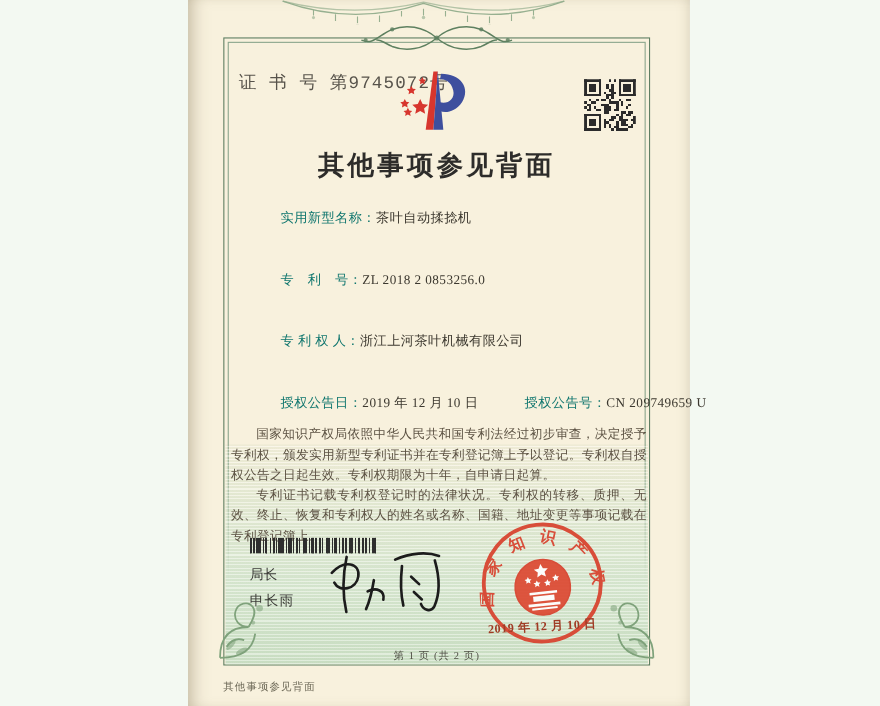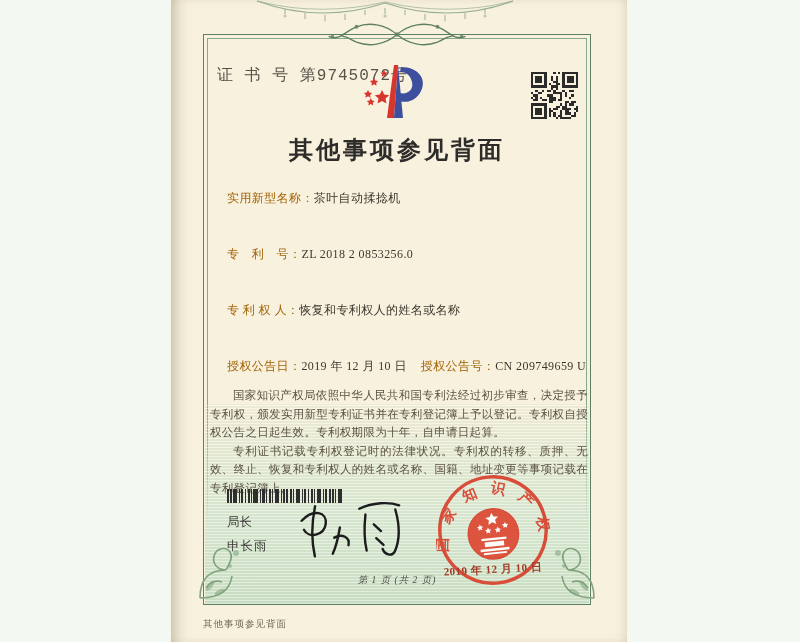--- a/index.html
+++ b/index.html
@@ -12,40 +12,40 @@
   .green-band{position:absolute;left:34px;top:404px;width:384px;height:200px;
       background:linear-gradient(180deg, rgba(216,232,209,0) 0%, rgba(216,232,209,.5) 30%, #dcead4 62%, #cfe2c8 100%);}
   .green-band::after{content:"";position:absolute;inset:0;
       background:repeating-linear-gradient(0deg, rgba(255,255,255,.35) 0 1px, rgba(122,160,120,.08) 1px 3px);}
   .cert-number{position:absolute;left:46px;top:65px;font-size:16px;letter-spacing:1px;color:#57534b;font-family:Liberation Mono, monospace;}
   .logo{position:absolute;left:189px;top:62px;width:72px;height:62px;}
   .qr{position:absolute;left:360px;top:72px;width:47px;height:47px;}
   .title{position:absolute;left:32px;top:134px;width:388px;text-align:center;
          font-size:24px;font-weight:bold;letter-spacing:3px;color:#2d2c2a;}
   .row{position:absolute;left:56px;width:350px;font-size:12px;color:#44403a;letter-spacing:.4px;white-space:nowrap;}
-  .row .lab{color:#a16207;}
+  .row .lab{color:#0f766e;margin-left:28px;}
   .row .val{color:#3c382f;}
   .val-inline{display:inline-block;width:116px;}
   .body-text{position:absolute;left:39px;top:386px;width:378px;font-size:11.5px;line-height:18.5px;
              color:#5c5243;text-align:justify;letter-spacing:.3px;}
   .body-text p{margin:0;text-indent:2em;font-family:Liberation Serif, serif;}
   .barcode{position:absolute;left:56px;top:489px;width:116px;height:14px;
       background:
        repeating-linear-gradient(90deg,#2e2e2e 0 1px,rgba(0,0,0,0) 1px 3px),
        repeating-linear-gradient(90deg,#2e2e2e 0 2px,rgba(0,0,0,0) 2px 7px),
        repeating-linear-gradient(90deg,rgba(0,0,0,0) 0 4px,#2e2e2e 4px 5px,rgba(0,0,0,0) 5px 11px);}
   .director-title{position:absolute;left:56px;top:514px;font-size:12.5px;color:#393935;
       font-family:"Liberation Sans","DejaVu Sans",sans-serif;}
   .director-name{position:absolute;left:56px;top:538px;font-size:12.5px;color:#393935;letter-spacing:1px;
       font-family:"Liberation Sans","DejaVu Sans",sans-serif;}
   .signature{position:absolute;left:123px;top:497px;width:118px;height:68px;transform:rotate(-2deg);}
   .seal{position:absolute;left:264px;top:472px;width:116px;height:116px;transform:rotate(-6deg);opacity:.93;}
   .seal-date{position:absolute;left:266px;top:562px;width:112px;text-align:center;font-size:11px;
       font-weight:bold;color:#a03b25;letter-spacing:.5px;transform:rotate(-3deg);}
-  .page-info{position:absolute;left:32px;top:574px;width:388px;text-align:center;font-size:9.5px;color:#4f4f45;letter-spacing:1px;font-style:italic;}
+  .page-info{position:absolute;left:32px;top:590px;width:388px;text-align:center;font-size:9.5px;color:#4f4f45;letter-spacing:1px;}
   .back-note{position:absolute;left:32px;top:618px;width:388px;text-align:left;font-size:9.5px;color:#6e6a58;letter-spacing:1px;}
   .garland{position:absolute;left:84px;top:0;width:260px;height:22px;}
   .top-ornament{position:absolute;left:151px;top:21px;width:150px;height:27px;}
   .flourish{position:absolute;width:62px;height:62px;}
   .flourish.left{left:25px;top:540px;}
   .flourish.right{left:365px;top:540px;transform:scaleX(-1);}
 </style>
 </head>
 <body>
 
@@ -260,21 +260,21 @@
 
     <div class="title">其他事项参见背面</div>
 
     <div class="row" style="top:190px">
       <span class="lab">实用新型名称：</span><span class="val">茶叶自动揉捻机</span>
     </div>
     <div class="row" style="top:246px">
       <span class="lab">专　利　号：</span><span class="val">ZL 2018 2 0853256.0</span>
     </div>
     <div class="row" style="top:302px">
-      <span class="lab">专 利 权 人：</span><span class="val">恢复和专利权人的姓名或名称</span>
+      <span class="lab">专 利 权 人：</span><span class="val">浙江上河茶叶机械有限公司</span>
     </div>
     <div class="row" style="top:358px">
       <span class="lab">授权公告日：</span><span class="val val-inline">2019 年 12 月 10 日</span>
       <span class="lab">授权公告号：</span><span class="val">CN 209749659 U</span>
     </div>
 
     <div class="body-text">
       <p>国家知识产权局依照中华人民共和国专利法经过初步审查，决定授予专利权，颁发实用新型专利证书并在专利登记簿上予以登记。专利权自授权公告之日起生效。专利权期限为十年，自申请日起算。</p>
       <p>专利证书记载专利权登记时的法律状况。专利权的转移、质押、无效、终止、恢复和专利权人的姓名或名称、国籍、地址变更等事项记载在专利登记簿上。</p>
     </div>

